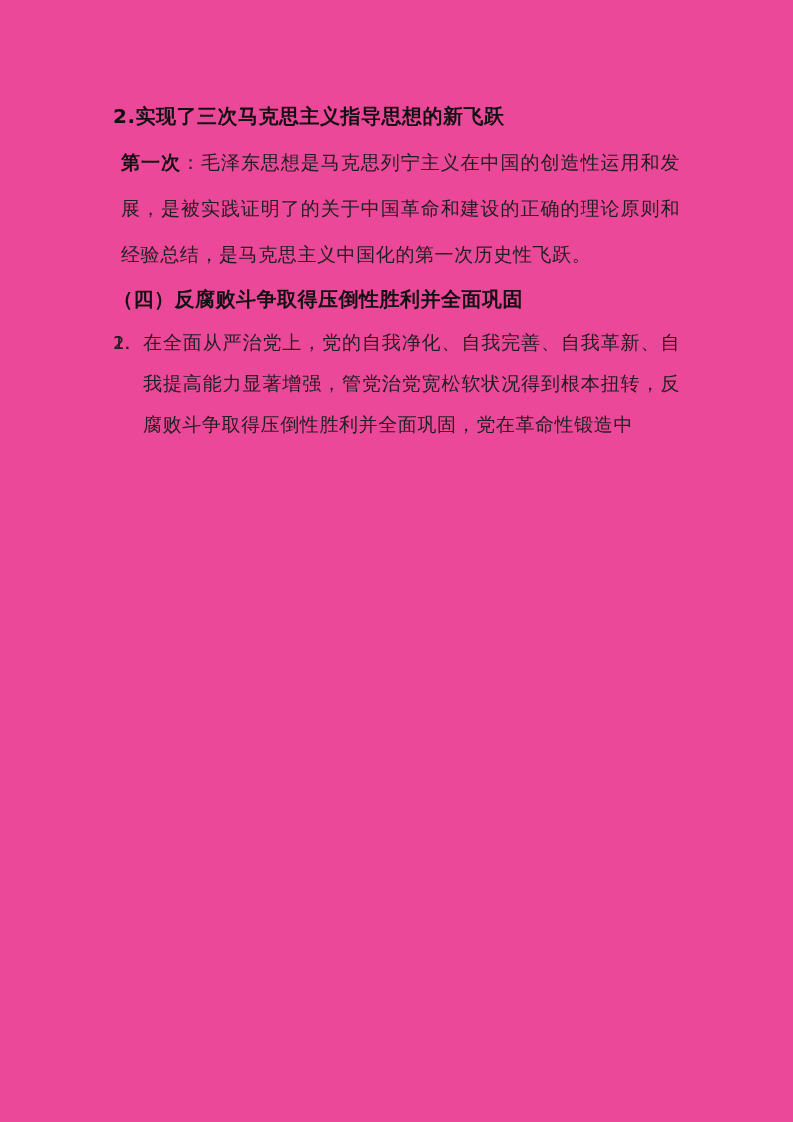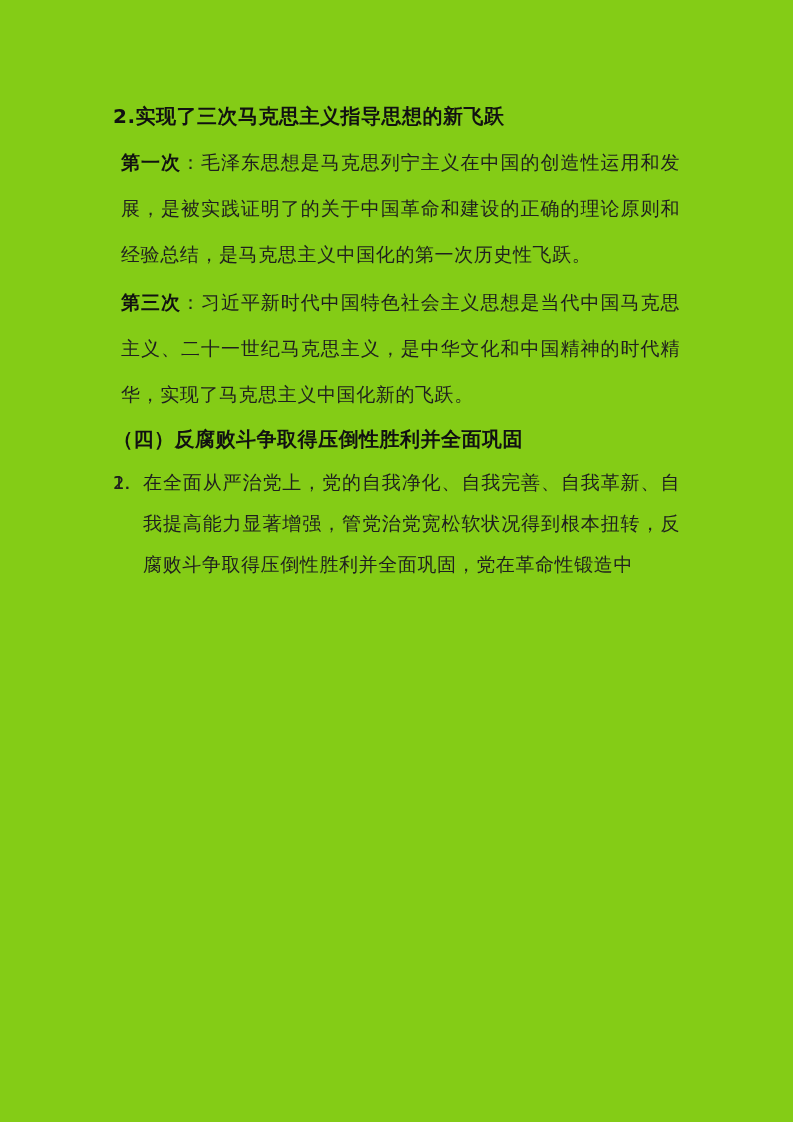--- a/index.html
+++ b/index.html
@@ -4,21 +4,21 @@
 <style>
   html, body {
     margin: 0;
     padding: 0;
     background: #ffffff;
   }
   .page {
     position: relative;
     width: 793px;
     height: 1122px;
-    background: #84cc16;
+    background: #ec4899;
     overflow: hidden;
     font-family: "DejaVu Serif", serif;
     color: #1f1f1f;
   }
   .content {
     position: absolute;
     left: 113px;
     top: 96px;
     width: 567px;
   }
@@ -78,21 +78,20 @@
 <body>
 
 <div class="page">
   <div class="content">
 
     <h1 class="h-main">2.实现了三次马克思主义指导思想的新飞跃</h1>
 
     <p class="para"><span class="para-label">第一次</span><span class="para-sep">：</span><span class="para-text">毛泽东思想是马克思列宁主义在中国的创造性运用和发展，是被实践证明了的关于中国革命和建设的正确的理论原则和经验总结，是马克思主义中国化的第一次历史性飞跃。</span></p>
 
 
-    <p class="para"><span class="para-label">第三次</span><span class="para-sep">：</span><span class="para-text">习近平新时代中国特色社会主义思想是当代中国马克思主义、二十一世纪马克思主义，是中华文化和中国精神的时代精华，实现了马克思主义中国化新的飞跃。</span></p>
 
     <h2 class="h-sub">（四）反腐败斗争取得压倒性胜利并全面巩固</h2>
 
     <div class="numbered-list">
 
       <div class="list-item">
         <span class="list-number">1.</span>
       </div>
 
       <div class="list-item">

